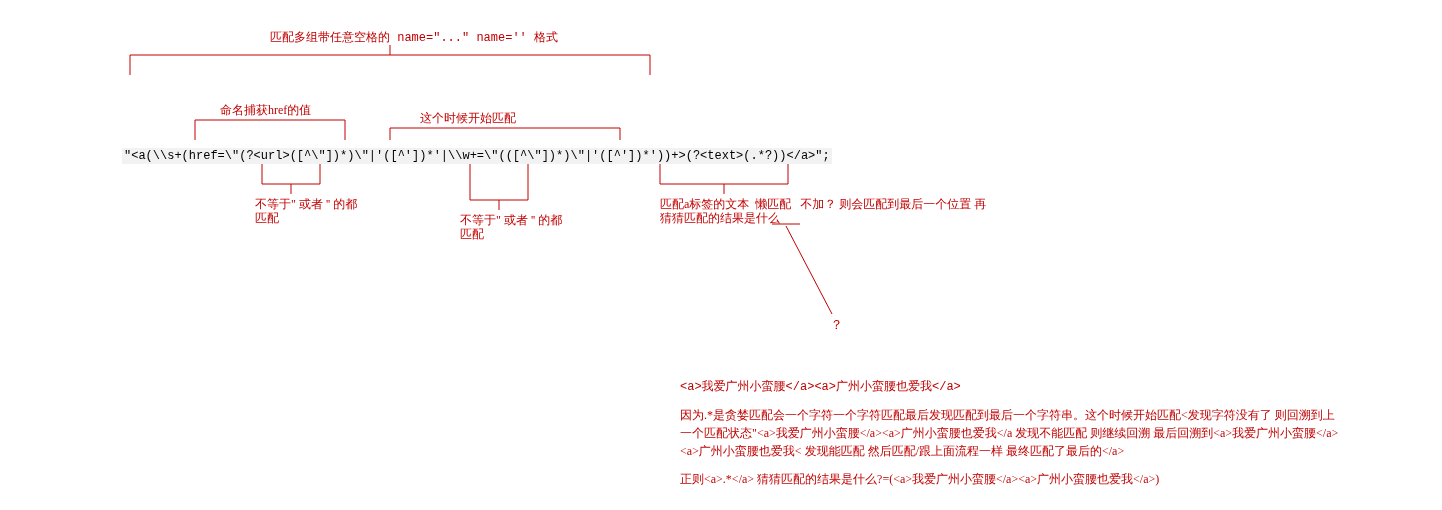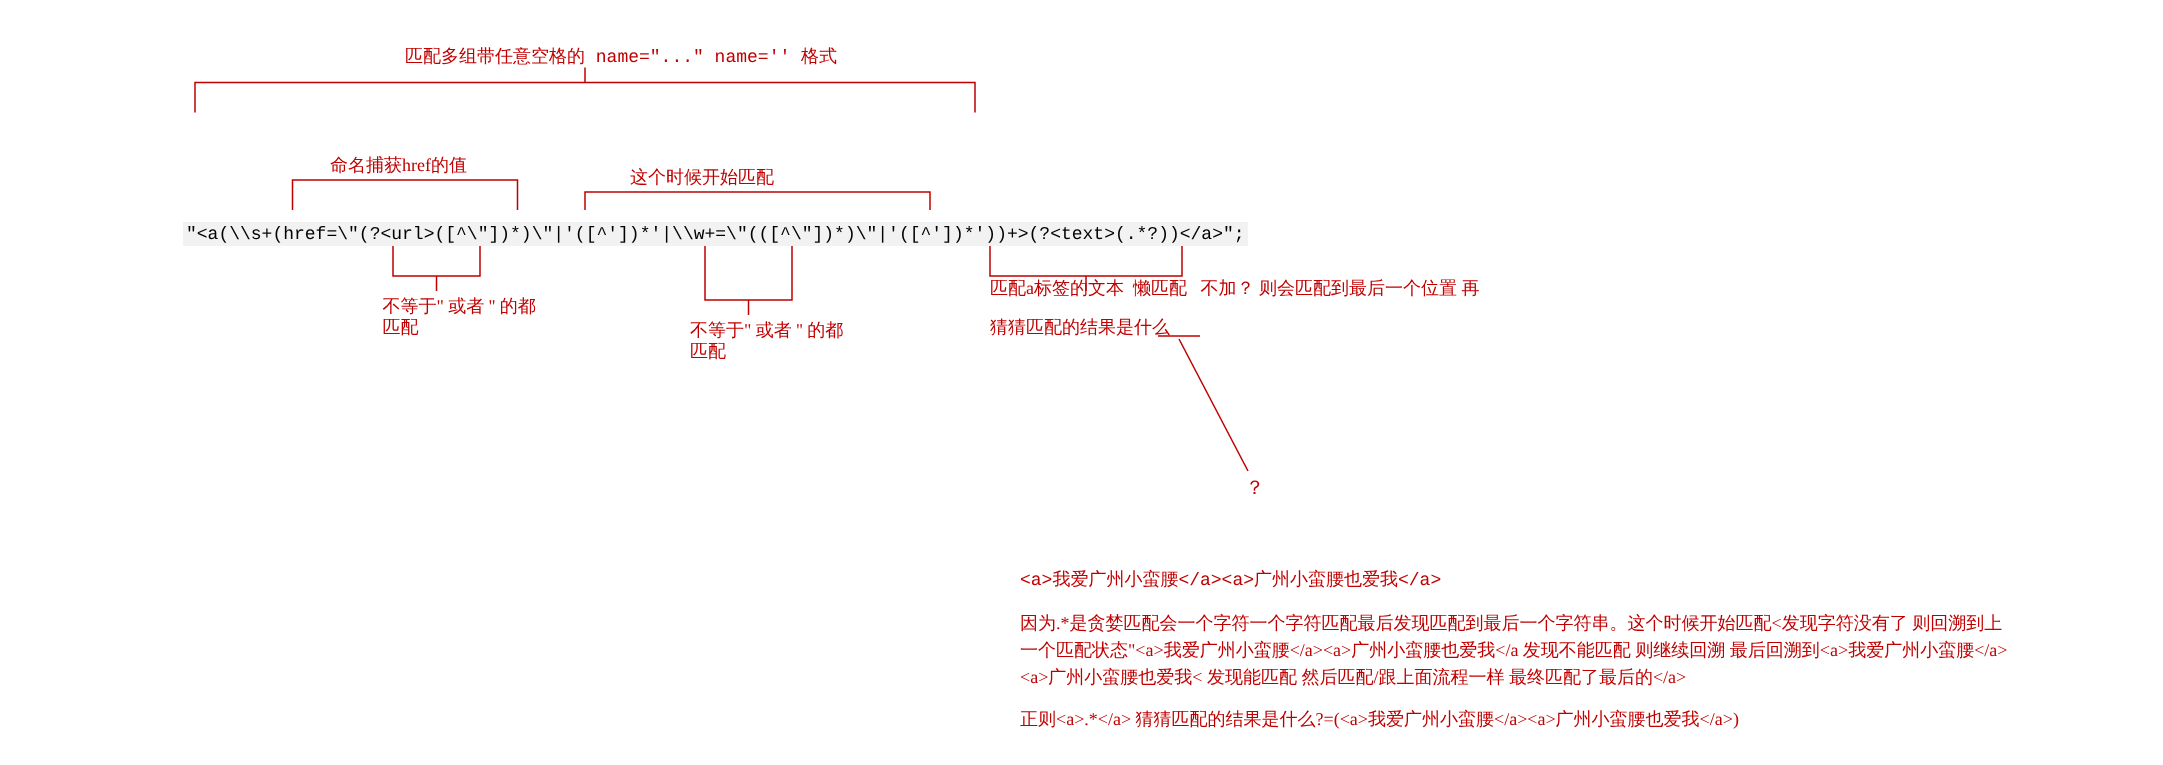--- a/index.html
+++ b/index.html
@@ -63,21 +63,21 @@
 <div class="red-label" style="top:102px; left:220px;">命名捕获href的值</div>
 
 <div class="red-label" style="top:110px; left:420px;">这个时候开始匹配</div>
 
 <div class="red-label" style="top:196px; left:255px;">不等于" 或者 '' 的都</div>
 <div class="red-label" style="top:210px; left:255px;">匹配</div>
 
 <div class="red-label" style="top:212px; left:460px;">不等于" 或者 '' 的都</div>
 <div class="red-label" style="top:226px; left:460px;">匹配</div>
 
-<div class="red-label" style="top:184px; left:660px;">匹配a标签的文本  懒匹配   不加？ 则会匹配到最后一个位置 再</div>
+<div class="red-label" style="top:196px; left:660px;">匹配a标签的文本  懒匹配   不加？ 则会匹配到最后一个位置 再</div>
 <div class="red-label" style="top:210px; left:660px;">猜猜匹配的结果是什么</div>
 
 <div class="red-label" style="top:316px; left:830px; font-size:13px;">？</div>
 
 <div class="explain-block">
   <p class="red-mono">&lt;a&gt;我爱广州小蛮腰&lt;/a&gt;&lt;a&gt;广州小蛮腰也爱我&lt;/a&gt;</p>
   <p>因为.*是贪婪匹配会一个字符一个字符匹配最后发现匹配到最后一个字符串。这个时候开始匹配&lt;发现字符没有了 则回溯到上一个匹配状态"&lt;a&gt;我爱广州小蛮腰&lt;/a&gt;&lt;a&gt;广州小蛮腰也爱我&lt;/a  发现不能匹配 则继续回溯 最后回溯到&lt;a&gt;我爱广州小蛮腰&lt;/a&gt;&lt;a&gt;广州小蛮腰也爱我&lt; 发现能匹配 然后匹配/跟上面流程一样 最终匹配了最后的&lt;/a&gt;</p>
   <p>正则&lt;a&gt;.*&lt;/a&gt;  猜猜匹配的结果是什么?=(&lt;a&gt;我爱广州小蛮腰&lt;/a&gt;&lt;a&gt;广州小蛮腰也爱我&lt;/a&gt;)</p>
 </div>
 

